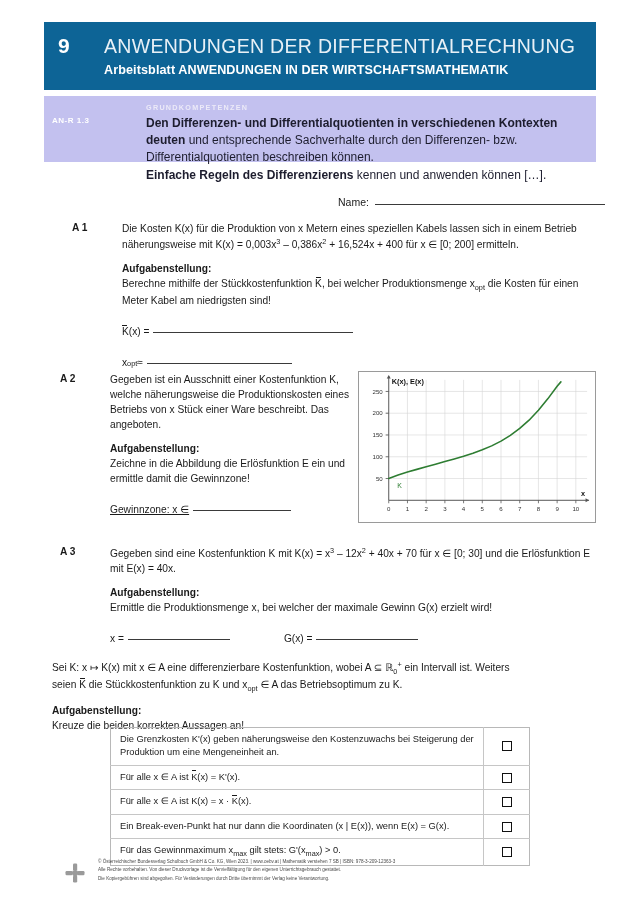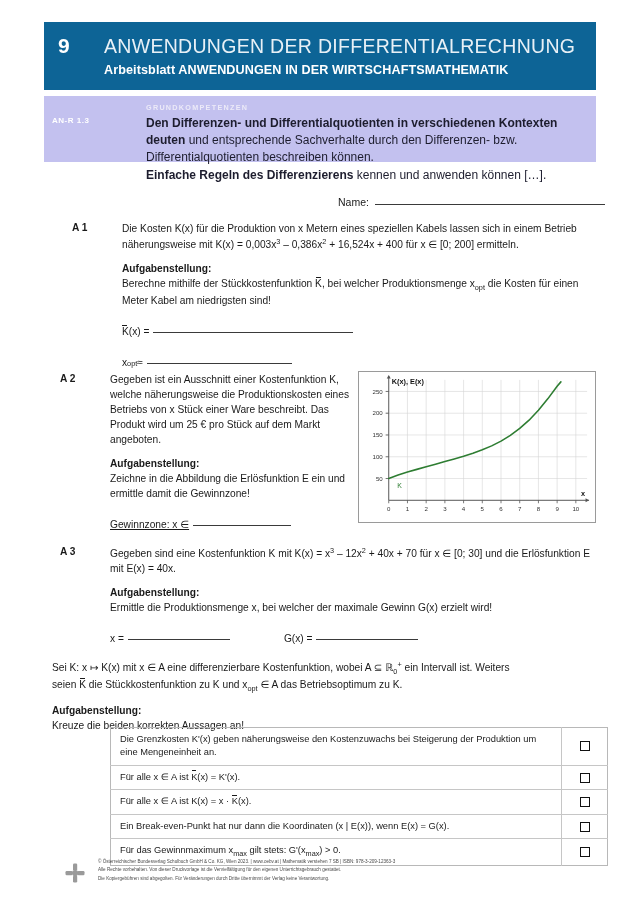--- a/index.html
+++ b/index.html
@@ -103,21 +103,21 @@
   .chart-svg { display: block; width: 100%; height: 100%; }
 
   
   #task-a3 { left: 52px; top: 546px; width: 540px; }
 
   
   #task-a4 { left: 52px; top: 660px; width: 540px; }
 
   
   .stmt-table {
-    position: absolute; left: 110px; top: 727px; width: 498px;
+    position: absolute; left: 110px; top: 727px; width: 420px;
     border: 1px solid #b8b8b8; border-collapse: collapse;
   }
   .stmt-table tr { border-bottom: 1px solid #c6c6c6; }
   .stmt-table tr:last-child { border-bottom: none; }
   .stmt-text {
     font-size: 9.3px; line-height: 1.45; padding: 5px 8px 5px 9px;
     vertical-align: middle;
   }
   .stmt-box-cell {
     width: 46px; border-left: 1px solid #c6c6c6; text-align: center;
@@ -187,21 +187,20 @@
       </p>
     </div>
   </div>
 
   <div class="task" id="task-a2">
     <div class="task-id">A 2</div>
     <div class="task-body">
       <p>Gegeben ist ein Ausschnitt einer Kostenfunktion K,</p>
       <p>welche näherungsweise die Produktionskosten eines</p>
       <p>Betriebs von x Stück einer Ware beschreibt. Das</p>
-      <p>Produkt wird um 25 € pro Stück auf dem Markt</p>
       <p>angeboten.</p>
       <p class="sub-head">Aufgabenstellung:</p>
       <p>Zeichne in die Abbildung die Erlösfunktion E ein und</p>
       <p>ermittle damit die Gewinnzone!</p>
       <p class="ansline" style="margin-top:16px;text-decoration:underline;">
         <span>Gewinnzone: x ∈</span>
         <span class="rule" style="width:98px; margin-left:4px;"></span>
       </p>
     </div>
   </div>

